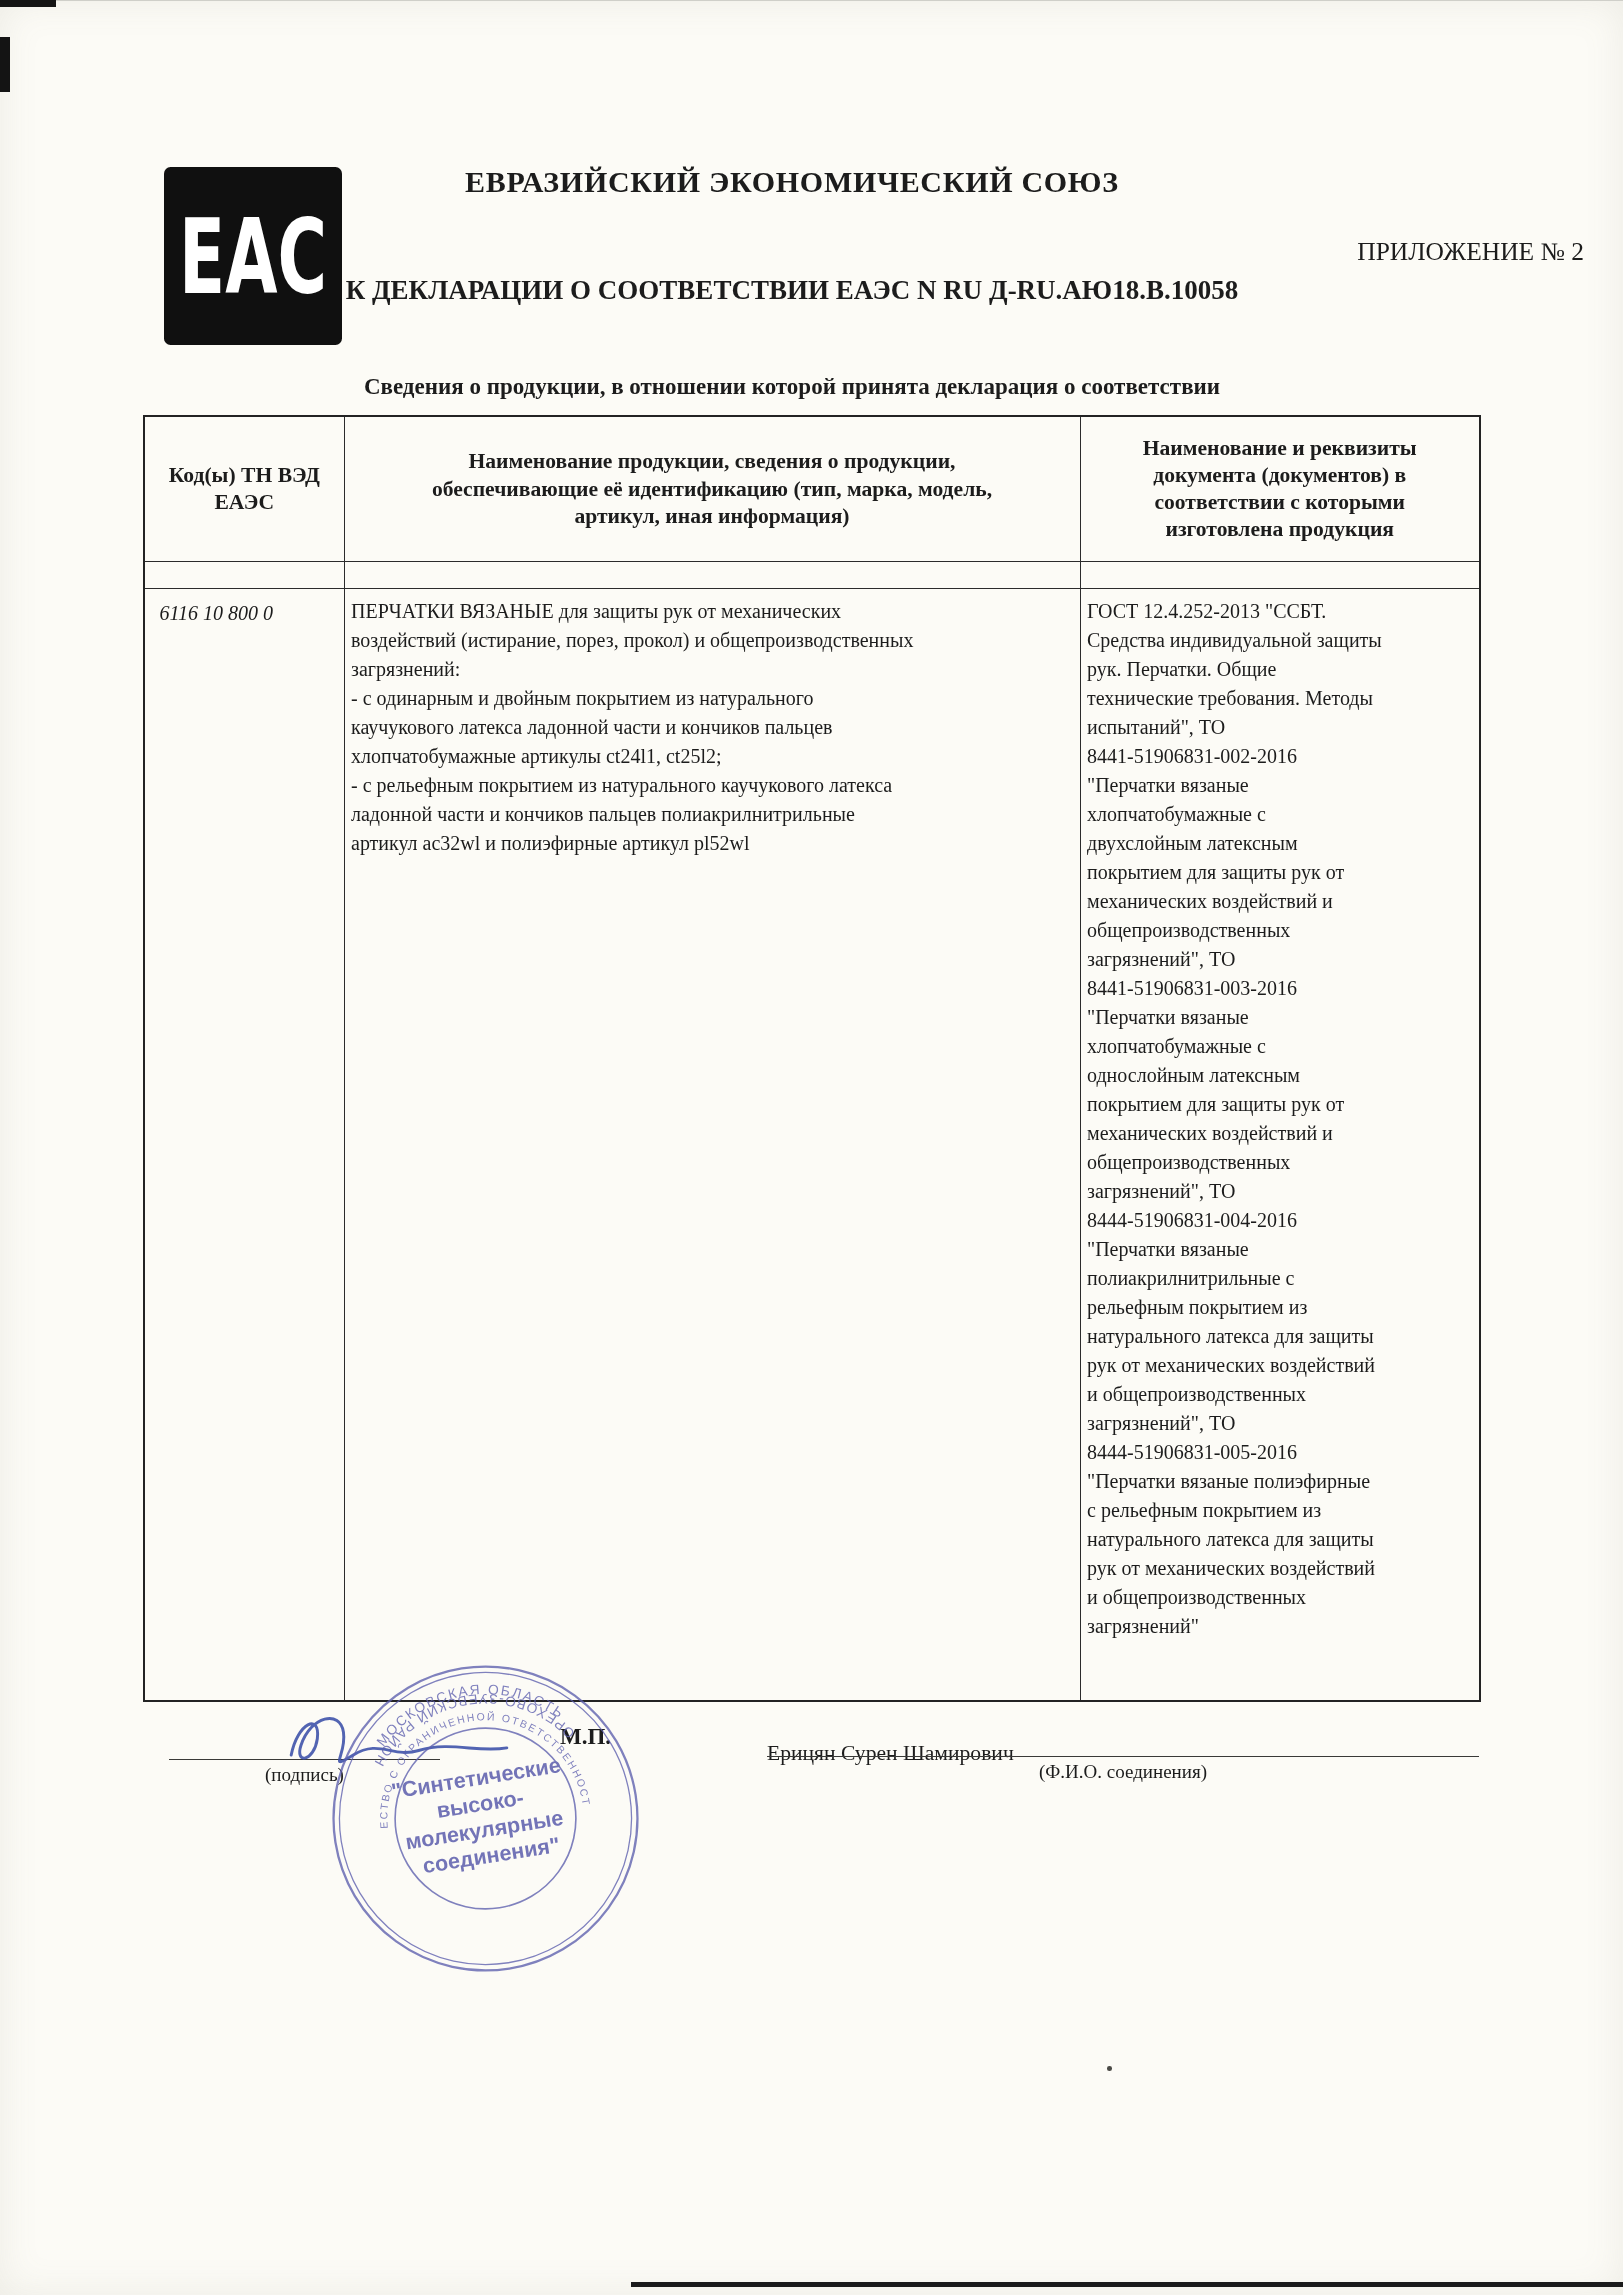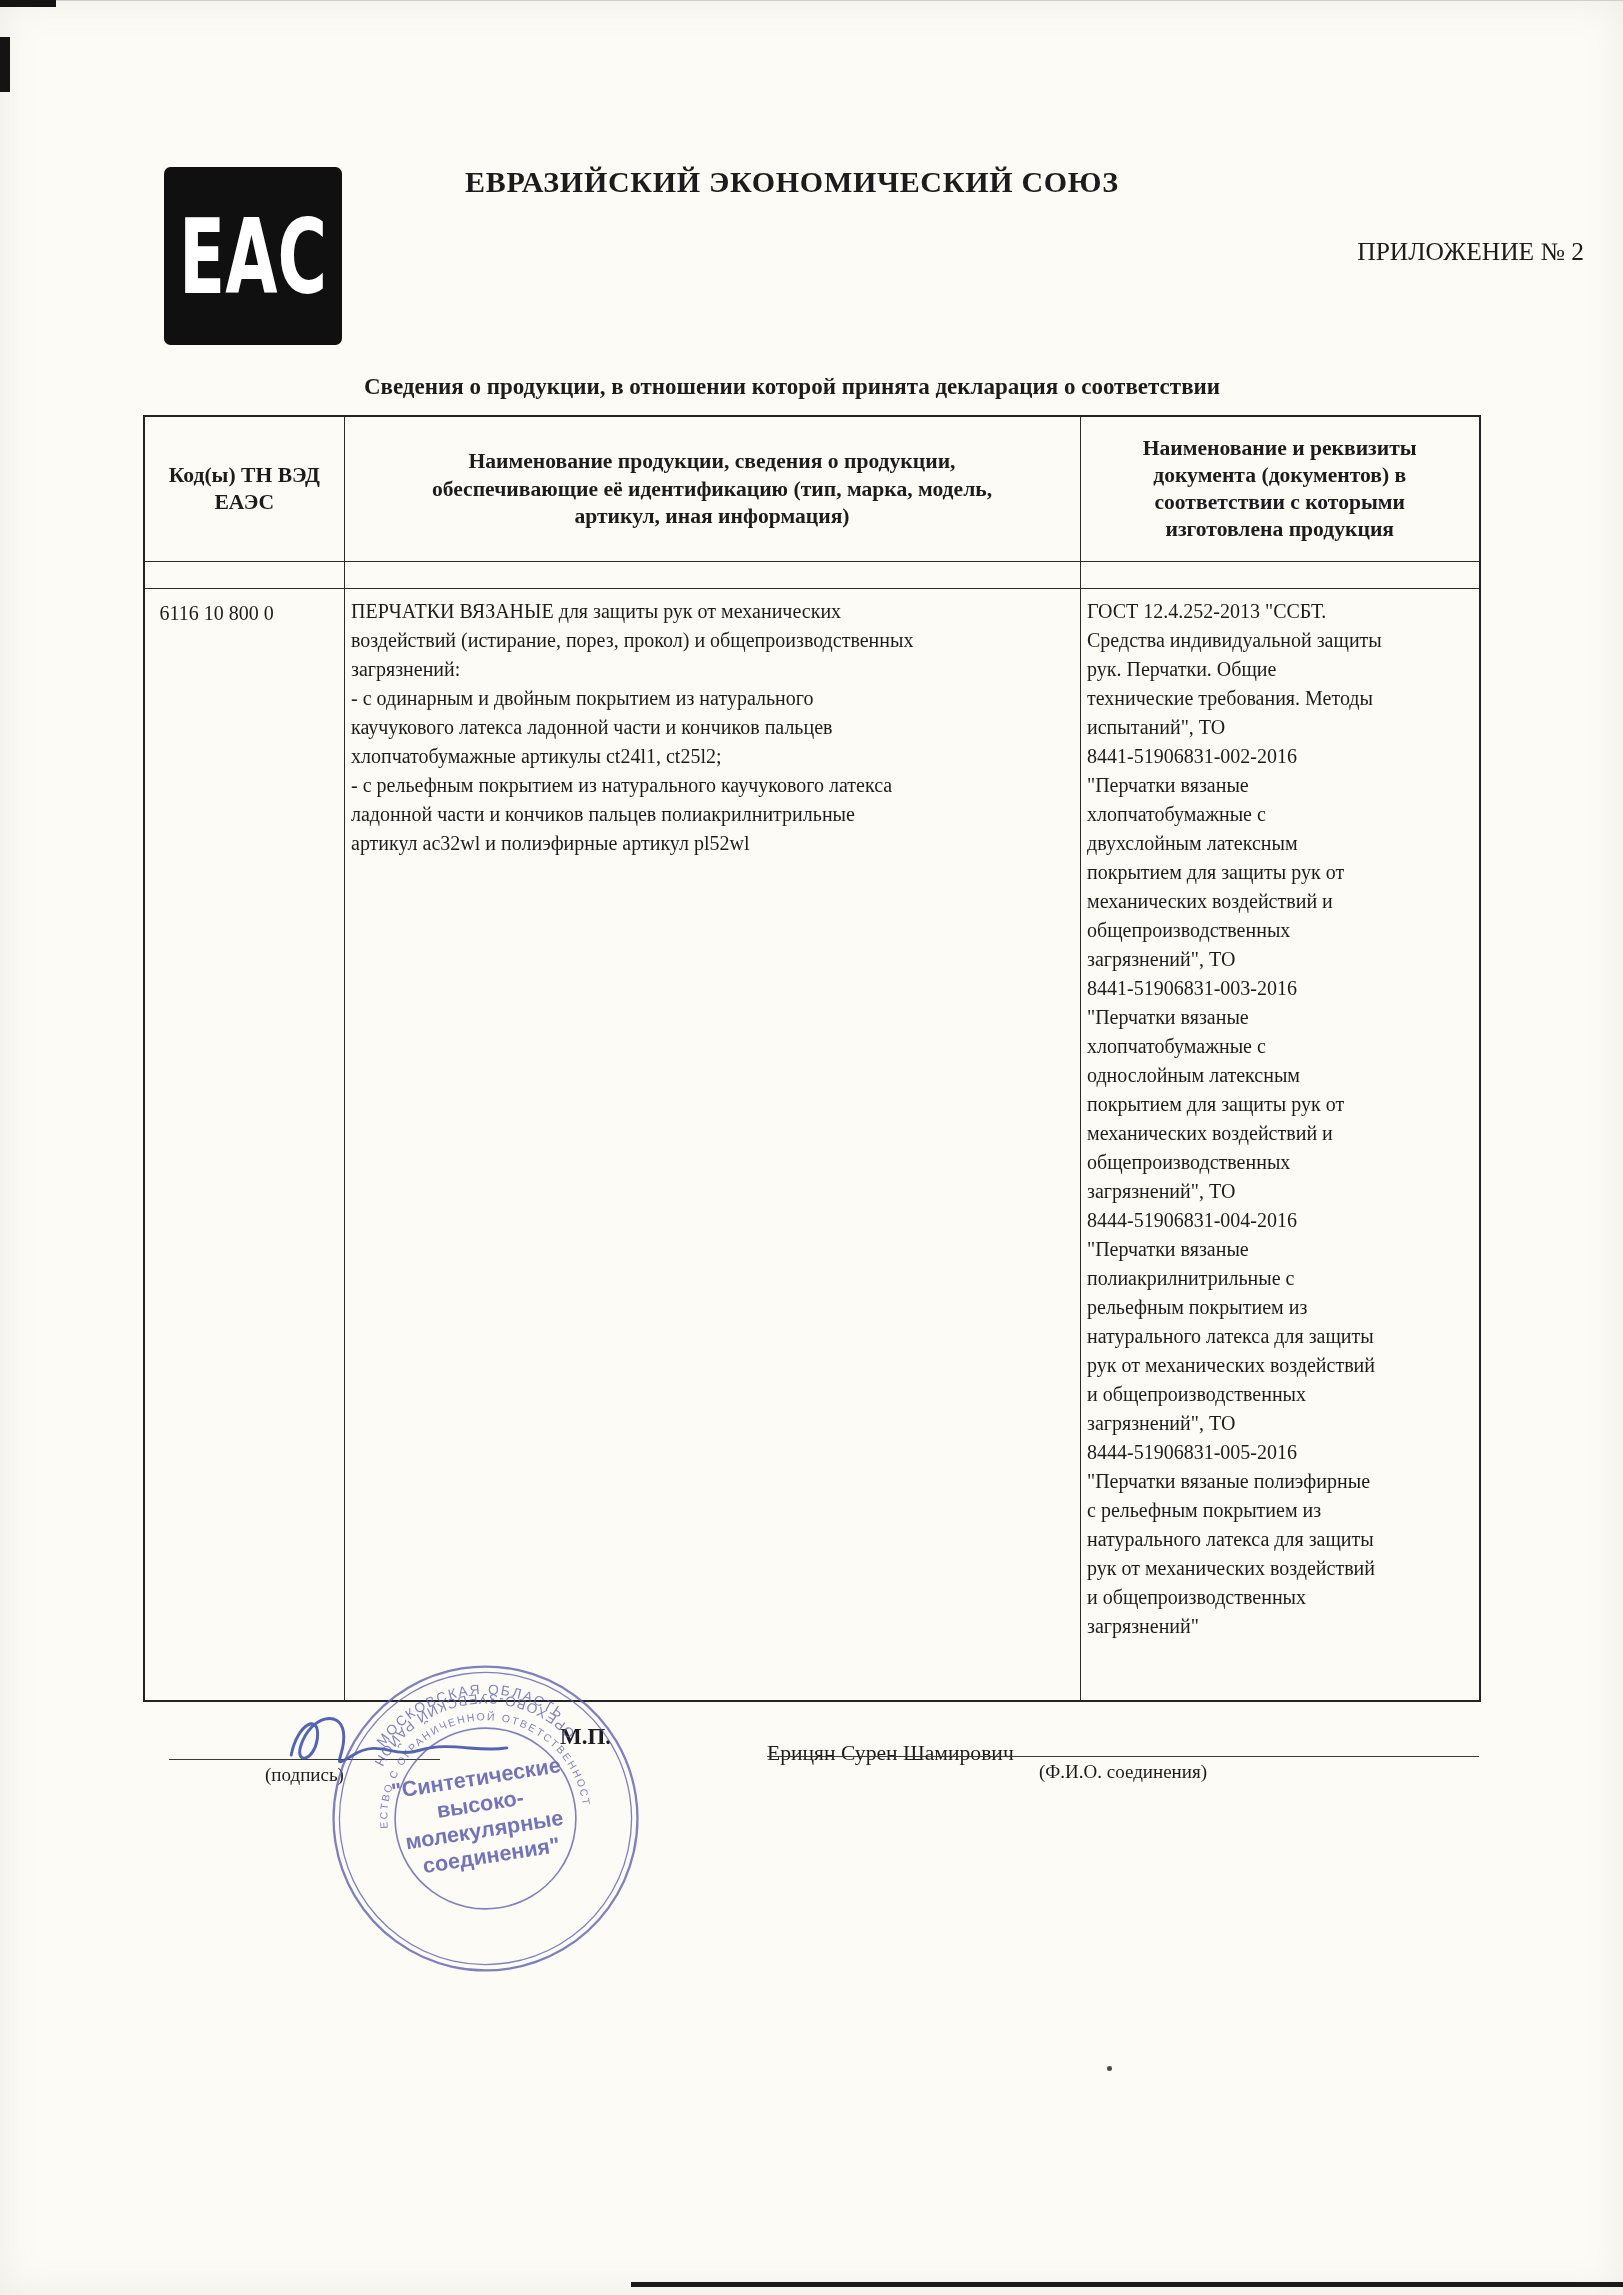--- a/index.html
+++ b/index.html
@@ -50,21 +50,21 @@
     border:1.3px solid #2b2b2b;
     white-space:pre-line;
     word-wrap:break-word;
   }
   table.products th {
     font-size:21.6px; font-weight:bold; text-align:center; vertical-align:middle;
     line-height:1.26; padding:5.2px 6.5px; height:134px;
   }
   tr.spacer-row td { height:26px; padding:0; }
   tr.content-row td { vertical-align:top; font-size:20px; line-height:29px; }
-  td.cell-code { text-align:left; padding:9.2px 6.5px 0 14.4px; font-size:21.6px; }
+  td.cell-code { text-align:left; padding:9.2px 6.5px 0 14.4px; font-size:21.6px;font-style:italic; }
   td.cell-product { padding:7.9px 6.5px 0 6.5px; }
   td.cell-docs { padding:7.9px 3.9px 0 6.5px; }
 
   
   .sig-line { position:absolute; left:169px; top:1759px; width:271px; border-top:1.3px solid #3a3a38; }
   .sig-label { position:absolute; left:169px; top:1764px; width:271px; text-align:center; font-size:19px; }
   .mp-label { position:absolute; left:560px; top:1724px; font-size:23px; font-weight:bold; z-index:3; }
   .applicant-name { position:absolute; left:767px; top:1718px; font-size:21.6px;margin-top:23px; }
   .fio-line { position:absolute; left:767px; top:1756px; width:712px; border-top:1.3px solid #3a3a38; }
   .fio-label { position:absolute; left:767px; top:1761px; width:712px; text-align:center; font-size:19px; }
@@ -97,20 +97,21 @@
 
   <div class="eac-logo">
     <svg viewBox="0 0 272 272" xmlns="http://www.w3.org/2000/svg">
       <rect x="0" y="0" width="272" height="272" rx="10" fill="#101010"></rect>
       <text x="136" y="192" text-anchor="middle" fill="#ffffff" font-family="'DejaVu Sans', sans-serif" font-weight="bold" font-size="158" textLength="226" lengthAdjust="spacingAndGlyphs">ЕАС</text>
     </svg>
   </div>
 
   <div class="title-union">ЕВРАЗИЙСКИЙ ЭКОНОМИЧЕСКИЙ СОЮЗ</div>
   <div class="title-appendix">ПРИЛОЖЕНИЕ № 2</div>
+  <div class="title-declaration">К ДЕКЛАРАЦИИ О СООТВЕТСТВИИ ЕАЭС N RU Д-RU.АЮ18.В.10058</div>
   <div class="subtitle">Сведения о продукции, в отношении которой принята декларация о соответствии</div>
 
   <table class="products">
     <colgroup>
       <col style="width:200px">
       <col style="width:736px">
       <col style="width:400px">
     </colgroup>
     <thead>
       <tr>

